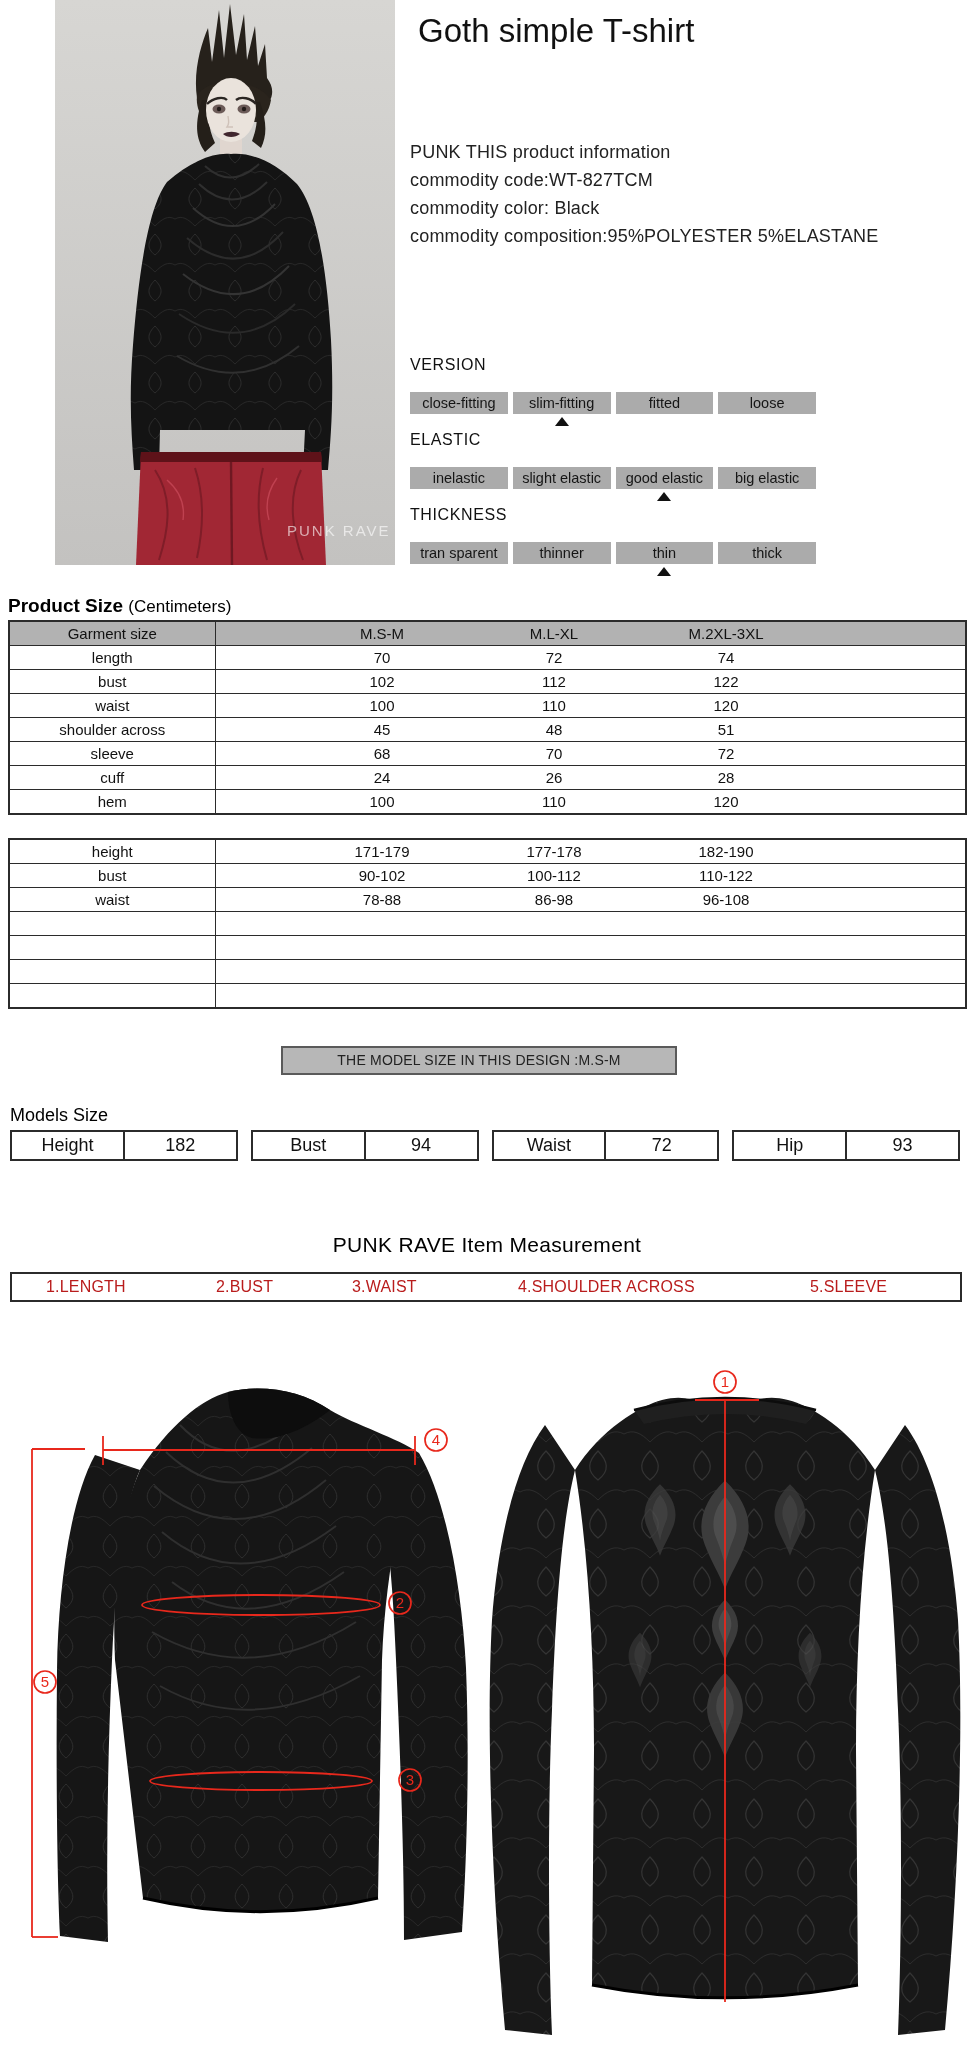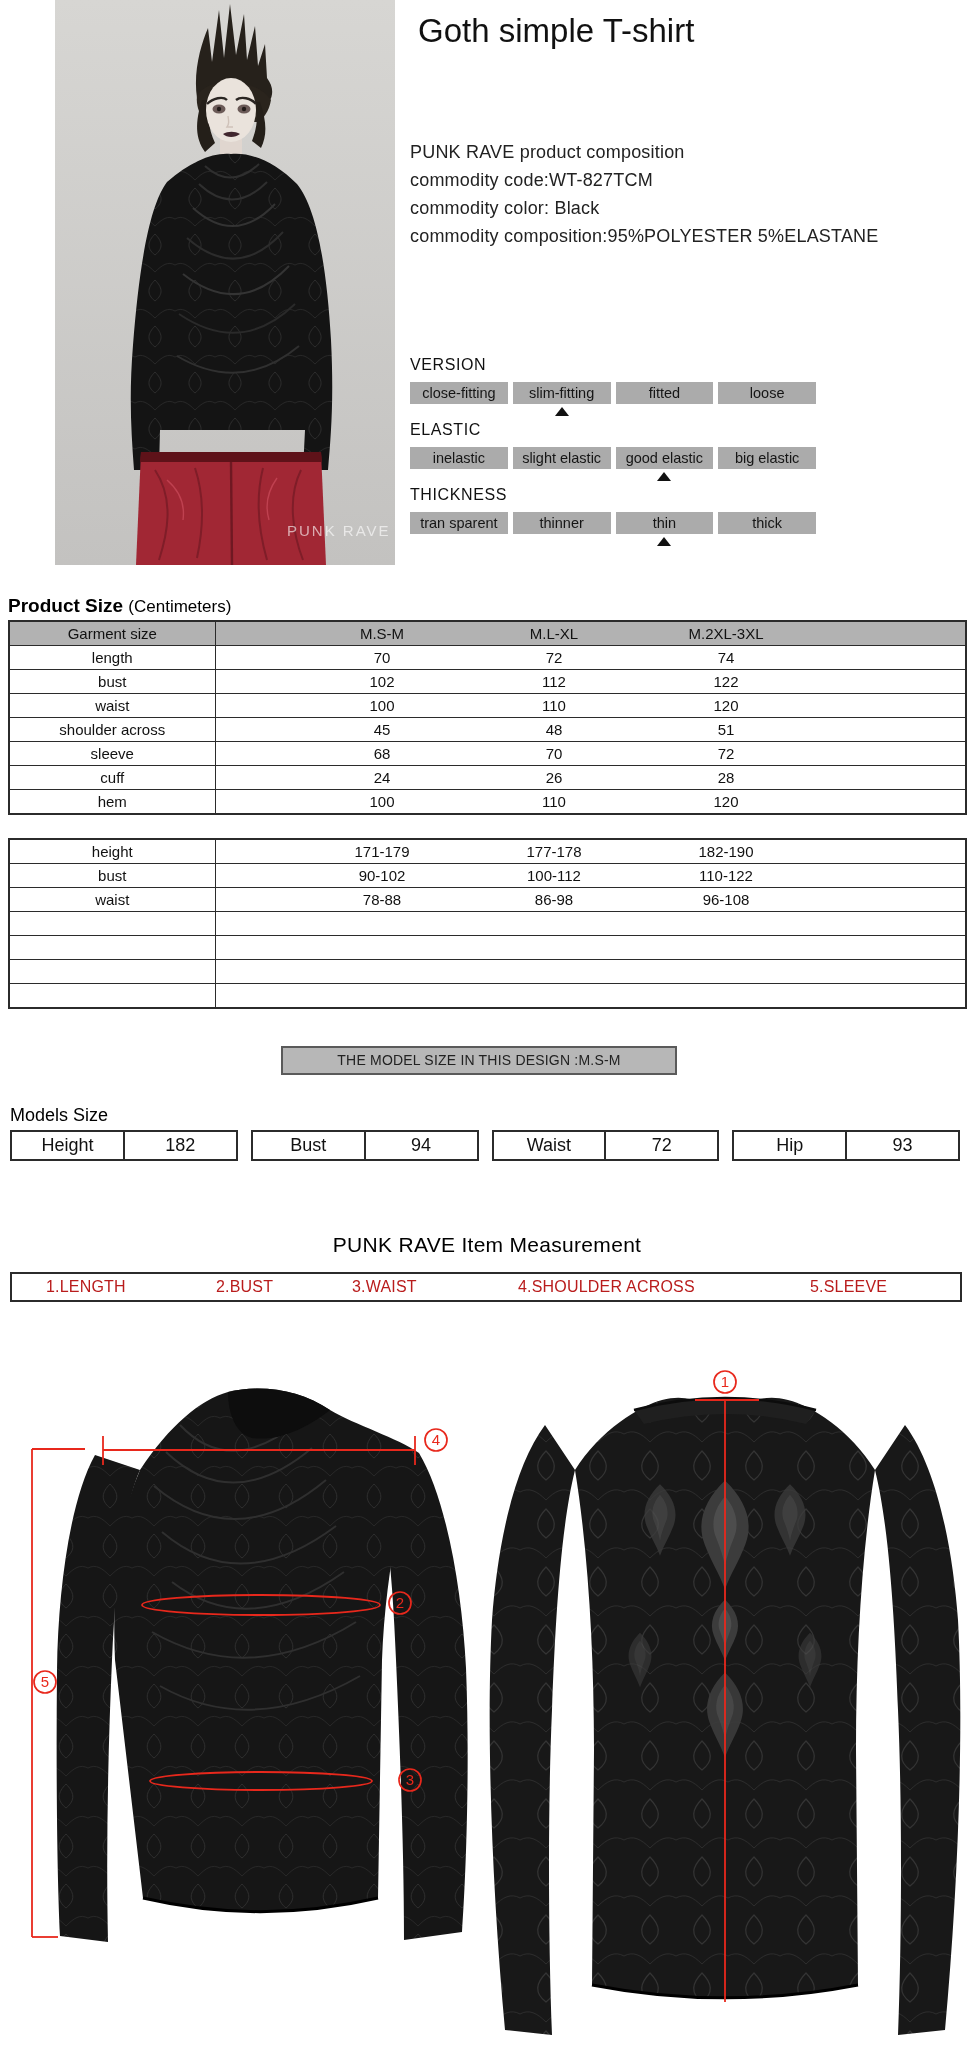--- a/index.html
+++ b/index.html
@@ -12,21 +12,21 @@
   .watermark{position:absolute;left:232px;top:522px;font-size:15px;letter-spacing:2px;
              color:rgba(255,255,255,.62);}
 
   
   .title{position:absolute;left:410px;top:4px;margin:8px;font-size:33px;font-weight:400;color:#111;}
   .info{position:absolute;left:410px;top:138px;font-size:18px;line-height:28px;color:#222;letter-spacing:.2px;}
 
   
   .attrs{position:absolute;left:410px;top:355px;width:406px;}
   .attr-label{font-size:16px;letter-spacing:.6px;color:#111;height:19px;line-height:19px;}
-  .attr-row{display:flex;gap:5px;height:22px;margin-top:8px;}
+  .attr-row{display:flex;gap:5px;height:22px;margin-top:18px;}
   .attr-cell{flex:1;background:#ababab;font-size:14.5px;line-height:22px;text-align:center;color:#151515;
              white-space:nowrap;overflow:hidden;}
   .marker-strip{position:relative;height:16px;}
   .tri{position:absolute;top:3px;width:0;height:0;border-left:7px solid transparent;
        border-right:7px solid transparent;border-bottom:9px solid #111;}
 
   
   .size-heading{position:absolute;left:8px;top:595px;font-size:19px;color:#000;}
   .size-heading .b{font-weight:700;}
   .size-heading .n{font-weight:400;font-size:17px;}
@@ -118,21 +118,21 @@
         <path d="M176,462 L177,565" stroke="#6f1822" stroke-width="2.4"></path>
         <path d="M100,470 C120,500 112,535 104,560 M140,468 C150,498 148,530 142,558 M208,468 C200,500 204,532 212,560 M246,470 C232,498 238,534 248,560" stroke="#7f1d28" stroke-width="2" fill="none"></path>
         <path d="M112,480 C126,492 130,505 128,520 M222,478 C212,492 210,506 214,520" stroke="#bf4150" stroke-width="1.4" fill="none"></path>
       </g>
     </svg>
     <div class="watermark">PUNK RAVE</div>
   </div>
 
   <h1 class="title">Goth simple T-shirt</h1>
   <div class="info">
-    <div>PUNK RAVE product composition</div>
+    <div>PUNK THIS product information</div>
     <div>commodity code:WT-827TCM</div>
     <div>commodity color: Black</div>
     <div>commodity composition:95%POLYESTER 5%ELASTANE</div>
   </div>
 
   <div class="attrs">
     <div class="attr-group">
       <div class="attr-label">VERSION</div>
       <div class="attr-row">
         <div class="attr-cell">close-fitting</div>

